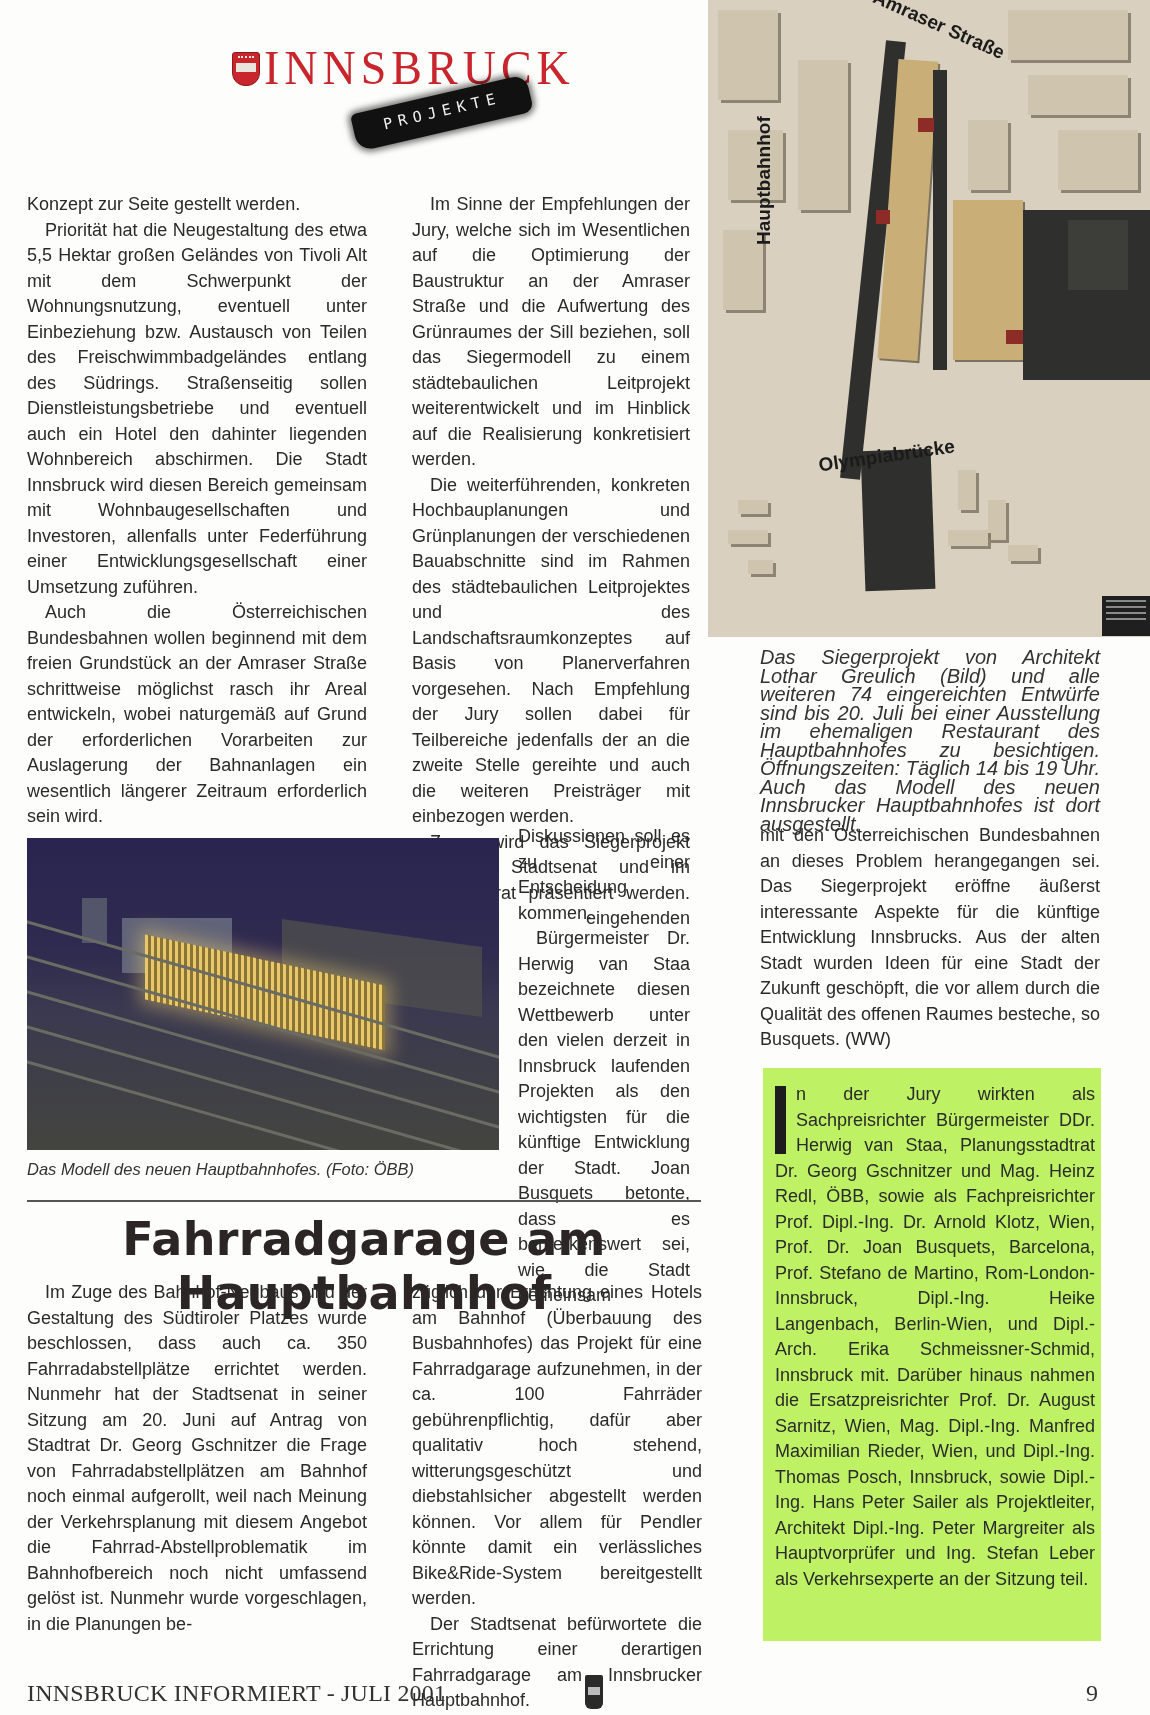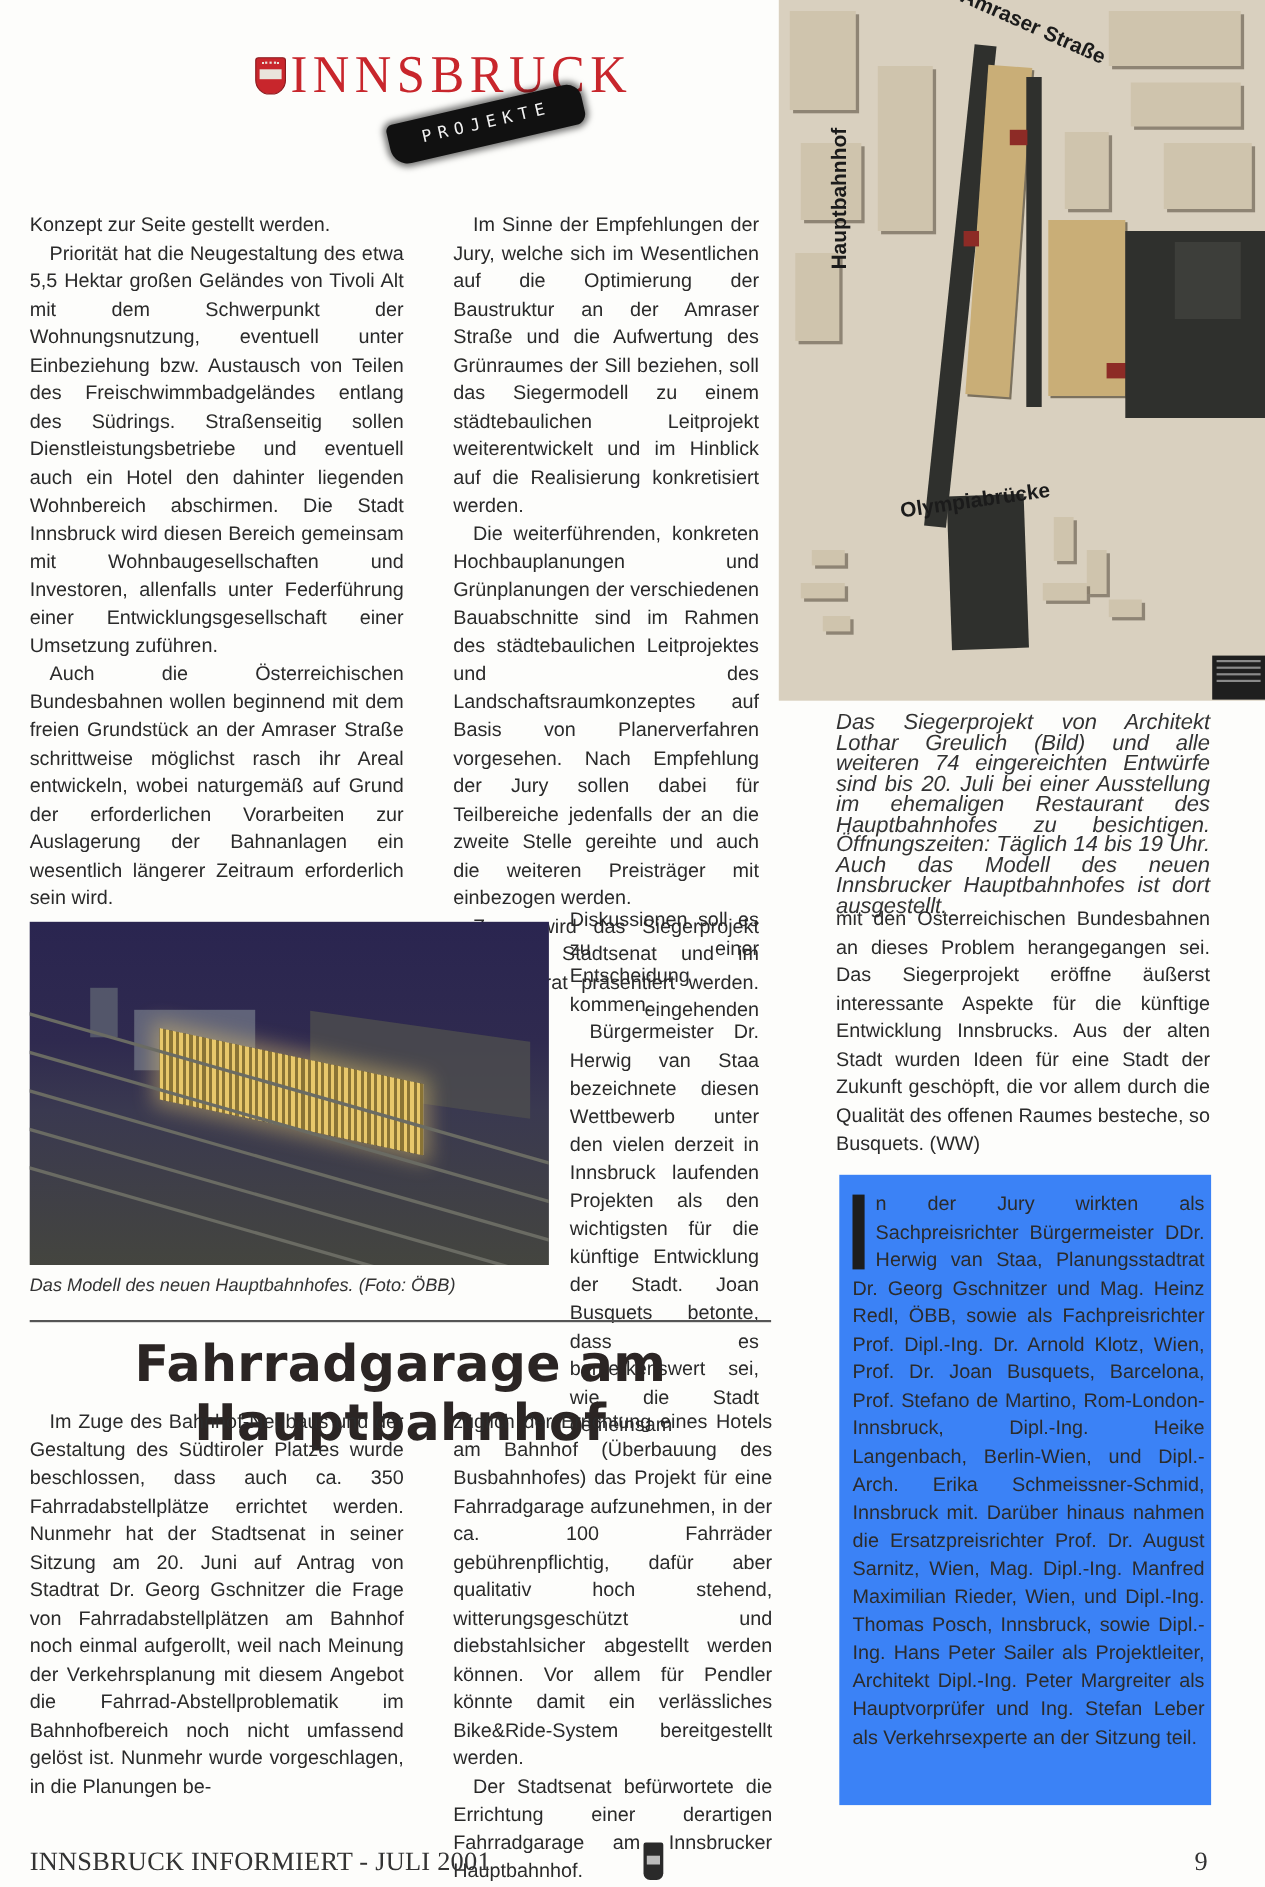--- a/index.html
+++ b/index.html
@@ -48,21 +48,21 @@
       box-shadow:0 0 18px 6px rgba(230,200,110,.45);}
   .photo-night .track{position:absolute;left:-40px;right:-40px;height:3px;background:#6a6b63;transform:rotate(16deg);}
   .cap2{left:27px;top:1160px;width:472px;font-style:italic;font-size:16.5px;color:#333;}
   
   .rule{left:27px;top:1200px;width:674px;height:2px;background:#555;}
   .headline{left:27px;top:1212px;width:674px;text-align:center;font-weight:bold;font-size:46px;
       letter-spacing:.3px;color:#2b2524;font-family:"DejaVu Sans","Liberation Sans",sans-serif;}
   .c4{left:27px;top:1280px;width:340px;}
   .c5{left:412px;top:1280px;width:290px;}
   
-  .greenbox{left:763px;top:1068px;width:338px;height:573px;background:#3b82f6;}
+  .greenbox{left:763px;top:1068px;width:338px;height:573px;background:#bef264;}
   .gb-text{position:absolute;left:12px;top:14px;width:320px;font-size:18px;line-height:25.5px;text-align:justify;color:#2b2b2b;}
   .dropcap{float:left;width:11px;height:68px;background:#1d1d1d;margin:4px 10px 0 0;}
   
   .footer-left{left:27px;top:1680px;font-family:"Liberation Serif","DejaVu Serif",serif;font-size:24px;color:#333;letter-spacing:.2px;}
   .footer-crest{left:585px;top:1675px;width:18px;height:34px;background:#2a2a2a;border-radius:2px 2px 6px 6px;}
   .footer-crest::before{content:"";position:absolute;left:3px;right:3px;top:12px;height:8px;background:#bbb;}
   .footer-page{left:1086px;top:1680px;font-family:"Liberation Serif","DejaVu Serif",serif;font-size:24px;color:#333;}
 </style>
 </head>
 <body>

